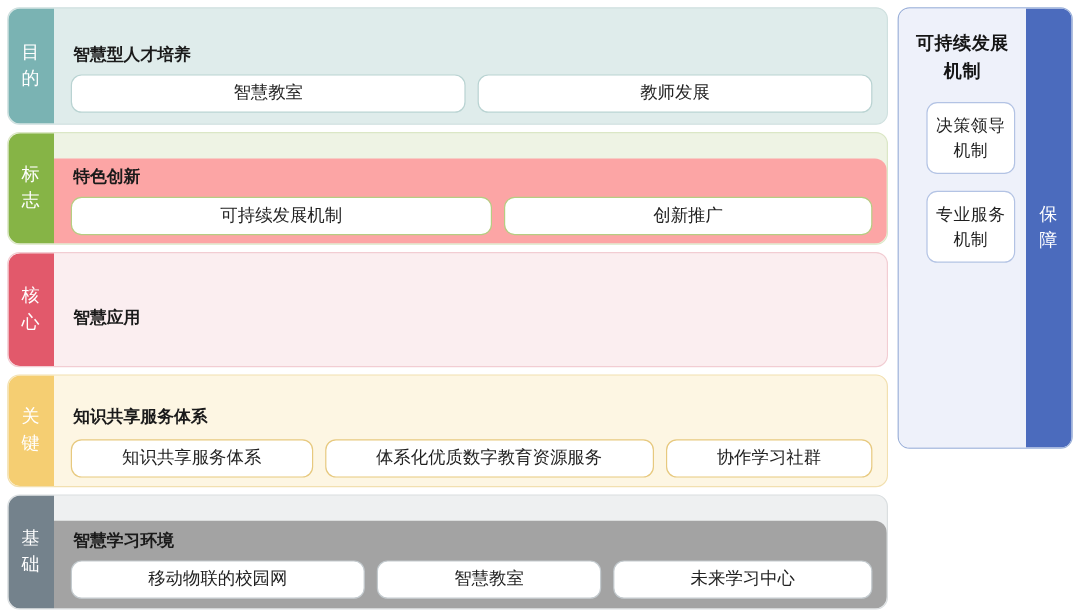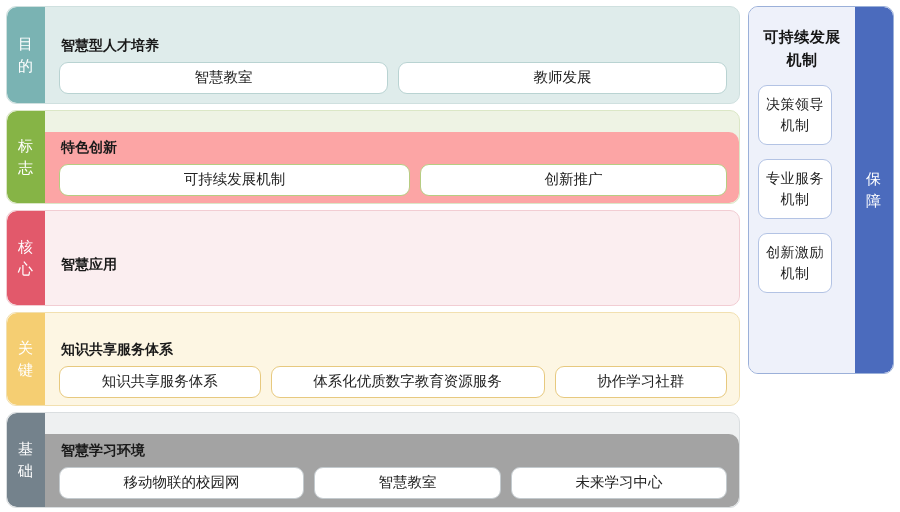--- a/index.html
+++ b/index.html
@@ -103,21 +103,21 @@
 
   
   #row-2 { top: 204px; height: 96px; background: #fbeef0; border: 1px solid #f2cdd3; }
   #row-2 .row-tab { background: #e2596b; }
   #row-2 .row-body { background: #fbeef0; }
   #row-2 .pill { border: 1px solid #eab2bb; }
 
   
   #row-3 { top: 306px; height: 94px; background: #fdf6e3; border: 1px solid #f2e0b0; }
   #row-3 .row-tab { background: #f5ce72; }
-  #row-3 .row-body { background: #fdf6e3; }
+  #row-3 .row-body { background: #fdf6e3; font-family: Liberation Serif, serif; }
   #row-3 .pill { border: 1px solid #e7c97f; }
 
   
   #row-4 { top: 406px; height: 96px; background: #eef0f1; border: 1px solid #dadee0; }
   #row-4 .row-tab { background: #74828c; }
   #row-4 .row-body { background: #a3a3a3; }
   #row-4 .pill { border: 1px solid #c3cace; }
 
   
   #guarantee {
@@ -149,21 +149,21 @@
     text-align: center;
     line-height: 1.5;
     margin: 9px 0 14px 0;
     letter-spacing: 0.5px;
   }
   .mech-list {
     display: flex;
     flex-direction: column;
     gap: 14px;
     width: 100%;
-    align-items: flex-start;
+    align-items: flex-end;
   }
   .mech-box {
     width: 74px;
     background: #ffffff;
     border: 1px solid #b3c3e4;
     border-radius: 9px;
     box-sizing: border-box;
     font-size: 14px;
     color: #1f1f1f;
     text-align: center;
@@ -263,21 +263,20 @@
     </div>
 
   </div>
 
   <div id="guarantee">
     <div id="guarantee-main">
       <div id="guarantee-title">可持续发展机制</div>
       <div class="mech-list">
         <div class="mech-box">决策领导机制</div>
         <div class="mech-box">专业服务机制</div>
-        <div class="mech-box">创新激励机制</div>
       </div>
     </div>
     <div id="guarantee-strip">
       <span>保</span>
       <span>障</span>
     </div>
   </div>
 
 </div>
 

